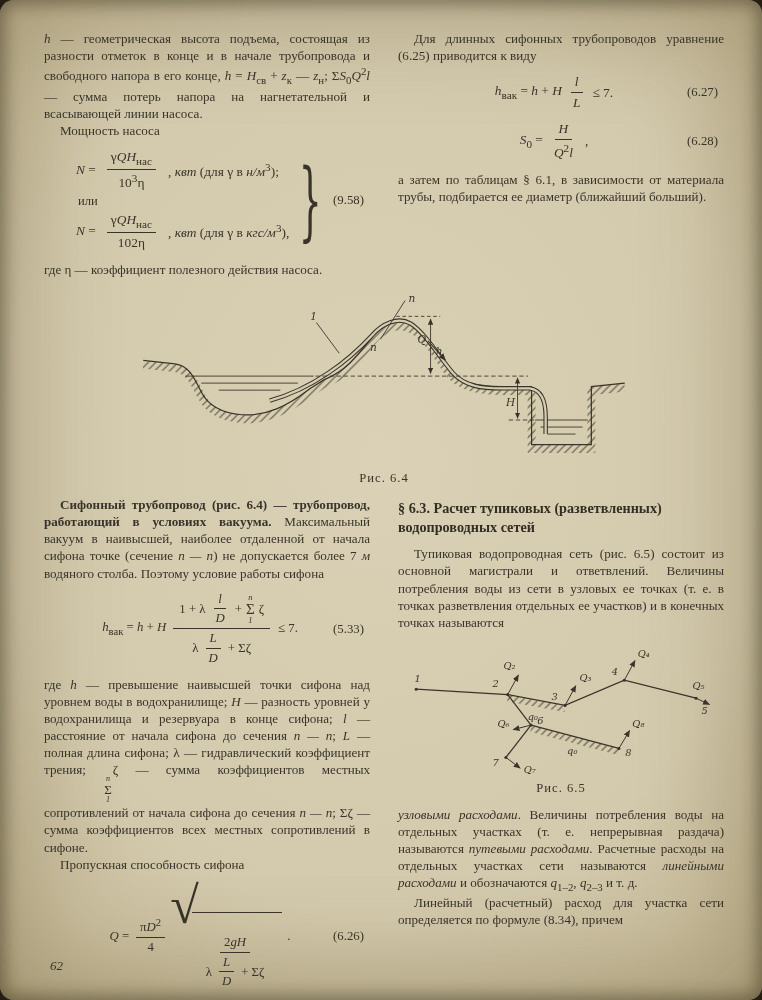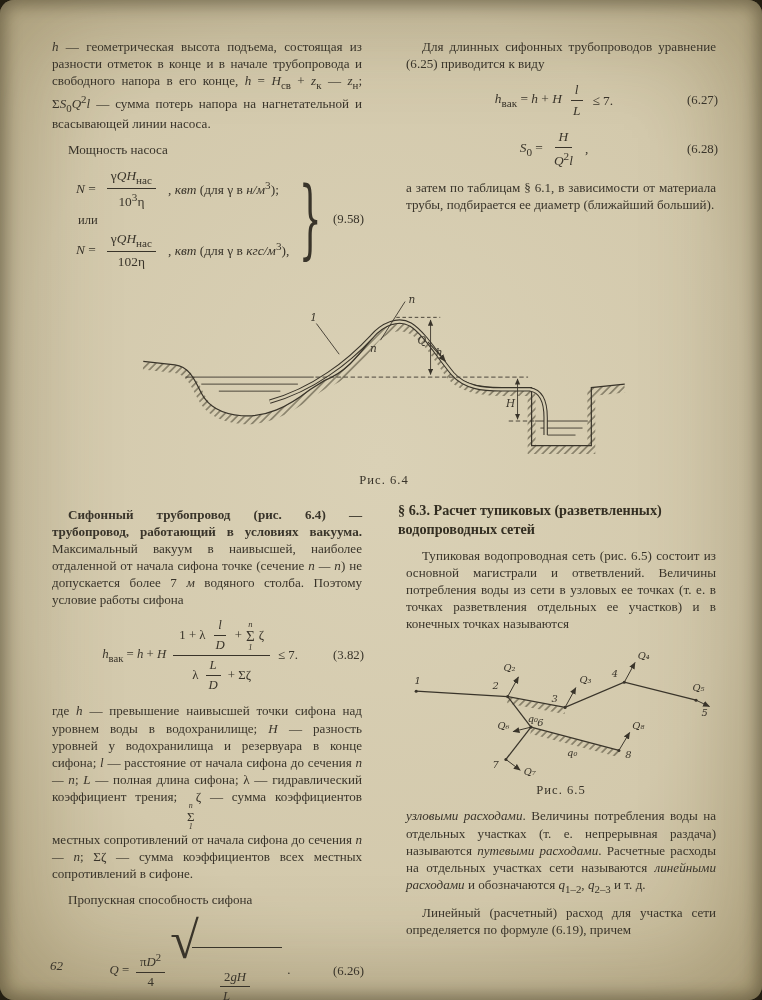--- a/index.html
+++ b/index.html
@@ -14,21 +14,21 @@
     padding:30px 38px 24px 44px;
     border-radius:14px;
     color:#39342a;
     background:radial-gradient(ellipse 95% 88% at 50% 46%,
       #dad1b6 0%, #d3c9ac 52%, #c3b795 76%, #9e9167 92%, #6c6140 100%);
     box-shadow:inset 0 0 16px 5px rgba(38,30,10,.4), inset 0 0 90px 30px rgba(86,72,32,.25);
     font-size:13.1px;line-height:1.31;text-align:justify;
     overflow:hidden;
   }
   .two-col{display:grid;grid-template-columns:1fr 1fr;column-gap:28px;}
-  p{margin:8px;text-indent:16px;}
+  p{margin:0;text-indent:16px;}
   p.noindent{text-indent:0;}
   h2{font-size:14.2px;line-height:1.35;margin:3px 0 8px;text-align:left;text-indent:0;color:#332e22;}
 
   
   .equation{position:relative;display:flex;align-items:center;justify-content:center;
             margin:9px 14px 9px 0;font-size:13.4px;text-indent:0;}
   .eqnum{position:absolute;right:-8px;top:50%;transform:translateY(-50%);font-size:12.8px;}
   .lhs{margin-right:4px;white-space:nowrap;}
   .tail{margin-left:5px;white-space:nowrap;}
   .frac{display:inline-flex;flex-direction:column;align-items:center;margin:0 3px;text-align:center;vertical-align:middle;}
@@ -89,20 +89,21 @@
               <span class="num">γ<i>QH</i><sub>нас</sub></span>
               <span class="den">102η</span>
             </span>
             <span class="tail">, <i>квт</i> (для γ в <i>кгс/м</i><sup>3</sup>),</span>
           </div>
         </div>
         <span class="brace">}</span>
         <span class="eqnum">(9.58)</span>
       </div>
 
+      <p class="noindent">где η — коэффициент полезного действия насоса.</p>
     </div>
 
     <div class="col">
       <p>Для длинных сифонных трубопроводов уравнение (6.25) приводится к виду</p>
 
       <div class="equation">
         <span class="lhs"><i>h</i><sub>вак</sub> = <i>h</i> + <i>H</i></span>
         <span class="frac">
           <span class="num"><i>l</i></span>
           <span class="den"><i>L</i></span>
@@ -210,21 +211,21 @@
               <span>λ</span>
               <span class="frac">
                 <span class="num"><i>L</i></span>
                 <span class="den"><i>D</i></span>
               </span>
               <span>+ Σζ</span>
             </span>
           </span>
         </span>
         <span class="tail">≤ 7.</span>
-        <span class="eqnum">(3.82)</span>
+        <span class="eqnum">(5.33)</span>
       </div>
 
       <p class="noindent">где <i>h</i> — превышение наивысшей точки сифона над уровнем воды в водохранилище; <i>H</i> — разность уровней у водохранилища и резервуара в конце сифона; <i>l</i> — расстояние от начала сифона до сечения <i>n — n</i>; <i>L</i> — полная длина сифона; λ — гидравлический коэффициент трения; <span class="isum">
             <span class="ilim">n</span>
             <span class="isig">Σ</span>
             <span class="ilim">1</span>
           </span>ζ — сумма коэффициентов местных сопротивлений от начала сифона до сечения <i>n — n</i>; Σζ — сумма коэффициентов всех местных сопротивлений в сифоне.</p>
       <p>Пропускная способность сифона</p>
 
       <div class="equation" style="font-size:12.8px;">
@@ -311,18 +312,18 @@
           <text x="128" y="149" font-size="11">Q₇</text>
           <text x="249" y="98" font-size="11">Q₈</text>
 
           <text x="138" y="90" font-size="11" text-anchor="middle">q₀</text>
           <text x="182" y="128" font-size="11" text-anchor="middle">q₀</text>
         </svg>
         <div class="caption">Рис. 6.5</div>
       </div>
 
       <p class="noindent"><i>узловыми расходами</i>. Величины потребления воды на отдельных участках (т. е. непрерывная раздача) называются <i>путевыми расходами</i>. Расчетные расходы на отдельных участках сети называются <i>линейными расходами</i> и обозначаются <i>q</i><sub>1–2</sub>, <i>q</i><sub>2–3</sub> и т. д.</p>
-      <p>Линейный (расчетный) расход для участка сети определяется по формуле (6.19), причем</p>
+      <p>Линейный (расчетный) расход для участка сети определяется по формуле (8.34), причем</p>
     </div>
   </div>
 
   <div class="pagenum">62</div>
 </div>
 
 </body></html>

